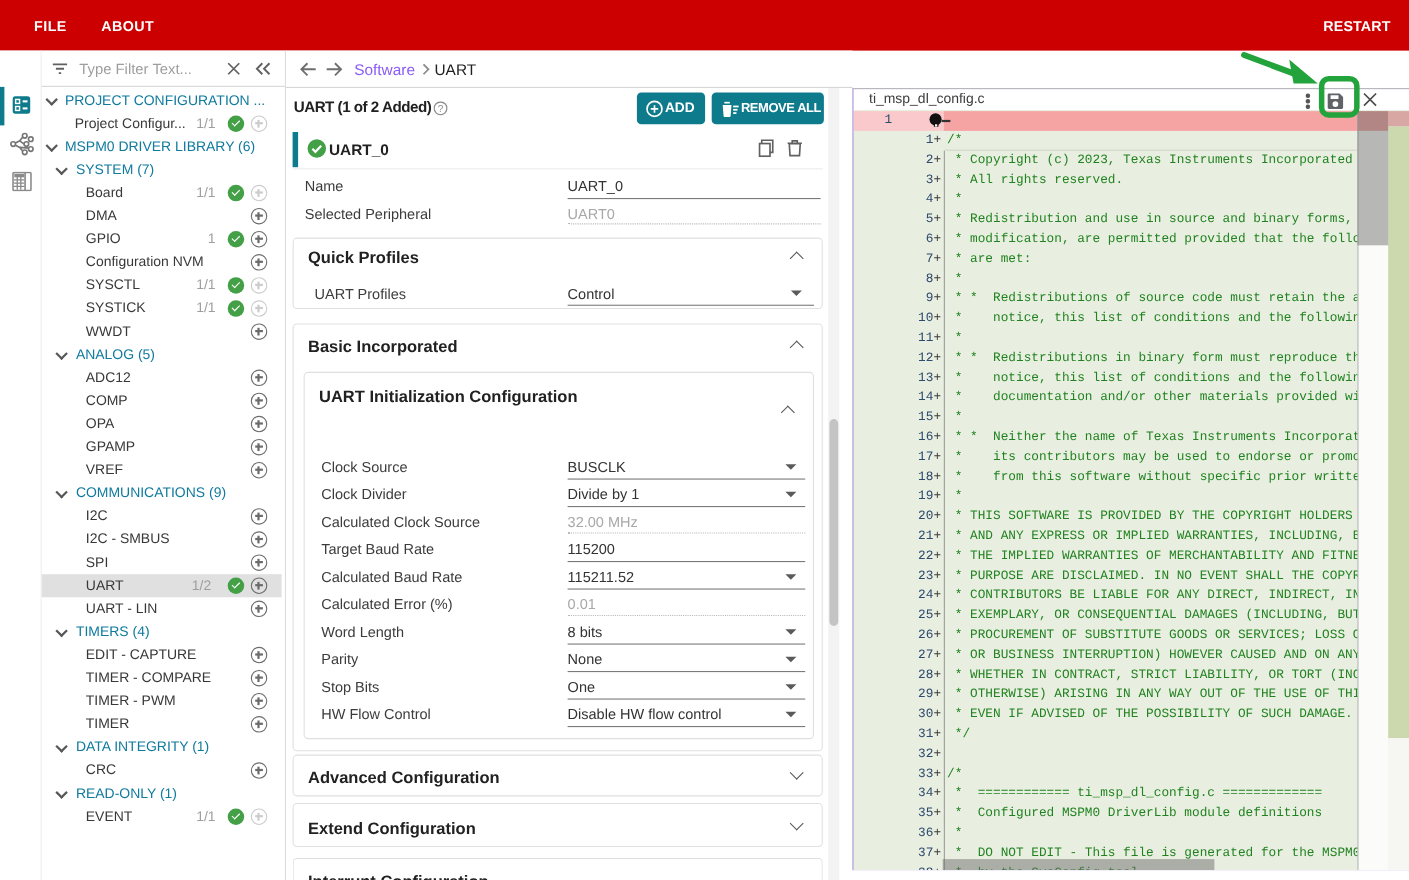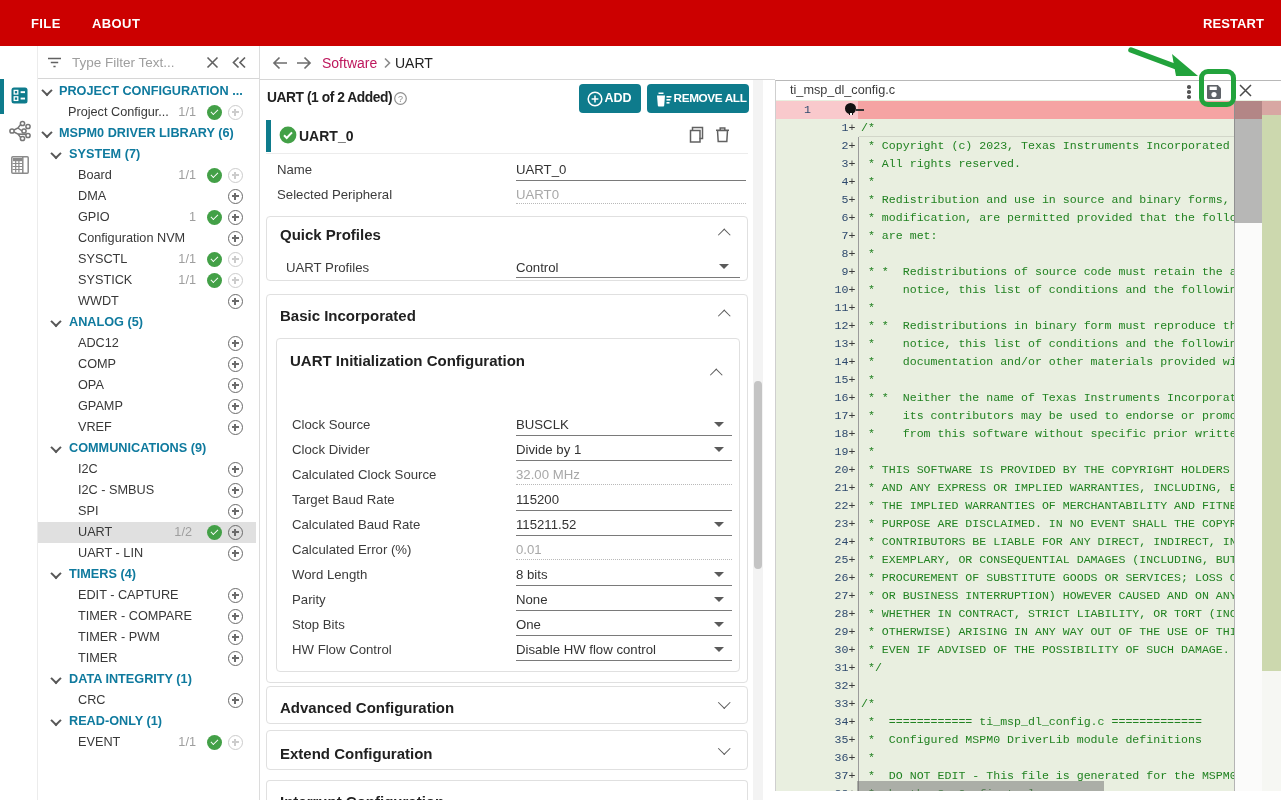--- a/index.html
+++ b/index.html
@@ -5,21 +5,21 @@
  font-family:"Liberation Sans",sans-serif;position:relative}
 .abs{position:absolute}
 #topbar{position:absolute;left:0;top:0;width:1281px;height:46px;background:#cc0000;color:#fff;
  font-size:13px;font-weight:bold;letter-spacing:.4px}
 #topbar span{position:absolute;top:16px}
 #tree{position:absolute;left:38px;top:46px;width:222px;height:754px;background:#fff;border-right:1px solid #dcdcdc}
 #iconstrip{position:absolute;left:0;top:46px;width:38px;height:754px;background:#fff;border-right:1px solid #ececec}
 #filterrow{position:absolute;left:0;top:0;width:221px;height:33px;border-bottom:1px solid #d6d6d6}
 .trow{position:relative;height:21px;width:222px;font-size:12.7px;line-height:21px;white-space:nowrap}
 .trow.sel{background:#e0e0e0;width:218px}
-.tcat{color:#0f7a9e;font-weight:bold}
+.tcat{color:#0f7a9e;font-weight:normal}
 .titem{color:#383838}
 .tcount{position:absolute;right:64px;top:0;color:#9e9e9e;text-align:right}
 .chev{position:absolute;top:7px;width:8px;height:8px}
 .chev:after{content:"";position:absolute;left:0;top:0;width:6px;height:6px;
  border-right:2px solid #575757;border-bottom:2px solid #575757;transform:rotate(45deg) translate(-1px,-1px)}
 .ck{position:absolute;left:169px;top:3px;width:15px;height:15px;border-radius:50%;background:#43a047}
 .ck:after{content:"";position:absolute;left:3.6px;top:3.9px;width:6.4px;height:3.4px;
  border-left:1.9px solid #fff;border-bottom:1.9px solid #fff;transform:rotate(-45deg)}
 .pl{position:absolute;left:190px;top:3px;width:15px;height:15px;border-radius:50%;border:1.4px solid #6b6b6b}
 .pl:before{content:"";position:absolute;left:5.4px;top:2.6px;width:1.4px;height:7px;background:#6b6b6b}
@@ -247,21 +247,21 @@
     </div>
   </div>
 <div id="mid">
     <div id="crumbs">
       <svg class="abs" style="left:12px;top:9px" width="16" height="16" viewBox="0 0 16 16" fill="none" stroke="#6e6e6e" stroke-width="1.7">
         <path d="M15 8H2M7.5 2.5L2 8l5.5 5.5"></path>
       </svg>
       <svg class="abs" style="left:36px;top:9px" width="16" height="16" viewBox="0 0 16 16" fill="none" stroke="#6e6e6e" stroke-width="1.7">
         <path d="M1 8h13M8.5 2.5L14 8l-5.5 5.5"></path>
       </svg>
-      <span class="abs" style="left:62px;top:9px;font-size:14px;color:#be185d">Software</span>
+      <span class="abs" style="left:62px;top:9px;font-size:14px;color:#8b5cf6">Software</span>
       <svg class="abs" style="left:122px;top:11px" width="10" height="12" viewBox="0 0 10 12" fill="none" stroke="#8a8a8a" stroke-width="1.6">
         <path d="M3 1.5L7.5 6L3 10.5"></path>
       </svg>
       <span class="abs" style="left:135px;top:9px;font-size:14px;color:#212121">UART</span>
     </div>
     <span class="abs" style="left:7px;top:44px;font-size:13.8px;font-weight:bold;letter-spacing:-0.45px;color:#212121">UART (1 of 2 Added)</span>
     <svg class="abs" style="left:134px;top:46px" width="13" height="13" viewBox="0 0 13 13">
       <circle cx="6.5" cy="6.5" r="5.8" fill="none" stroke="#8f8f8f" stroke-width="1.2"></circle>
       <text x="6.5" y="9.6" text-anchor="middle" font-size="9" fill="#8f8f8f" font-family="Liberation Sans">?</text>
     </svg>

